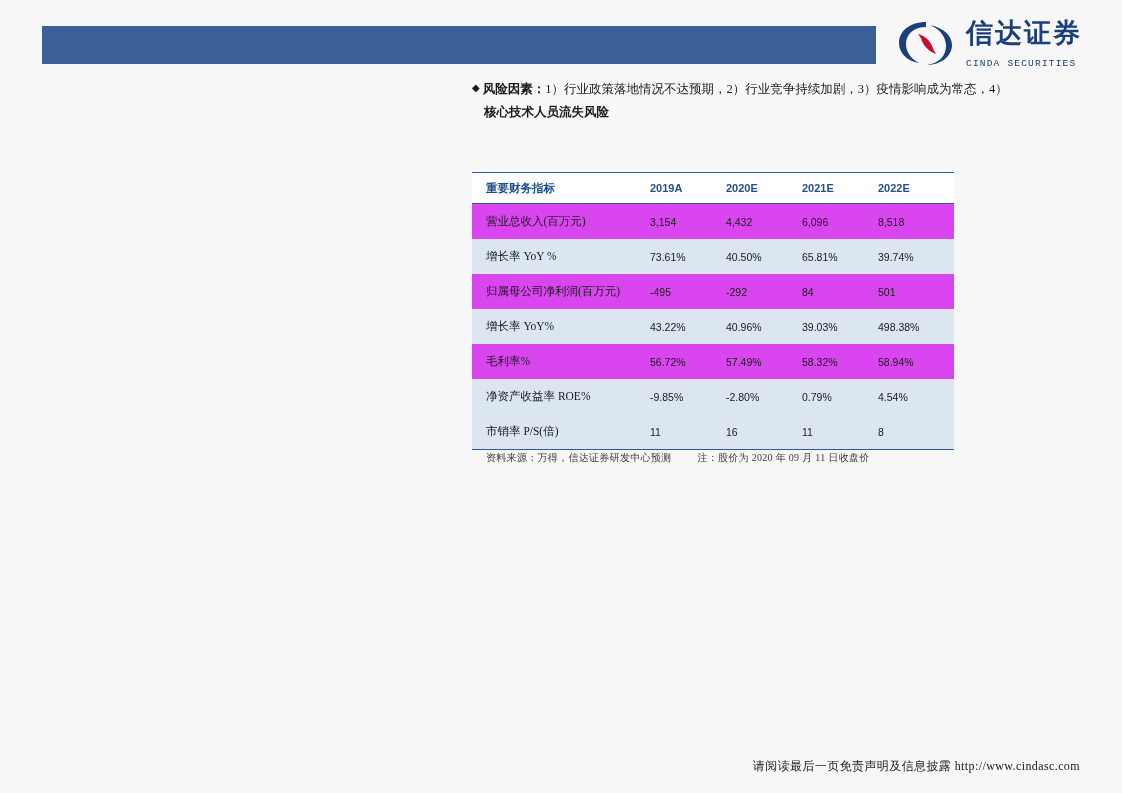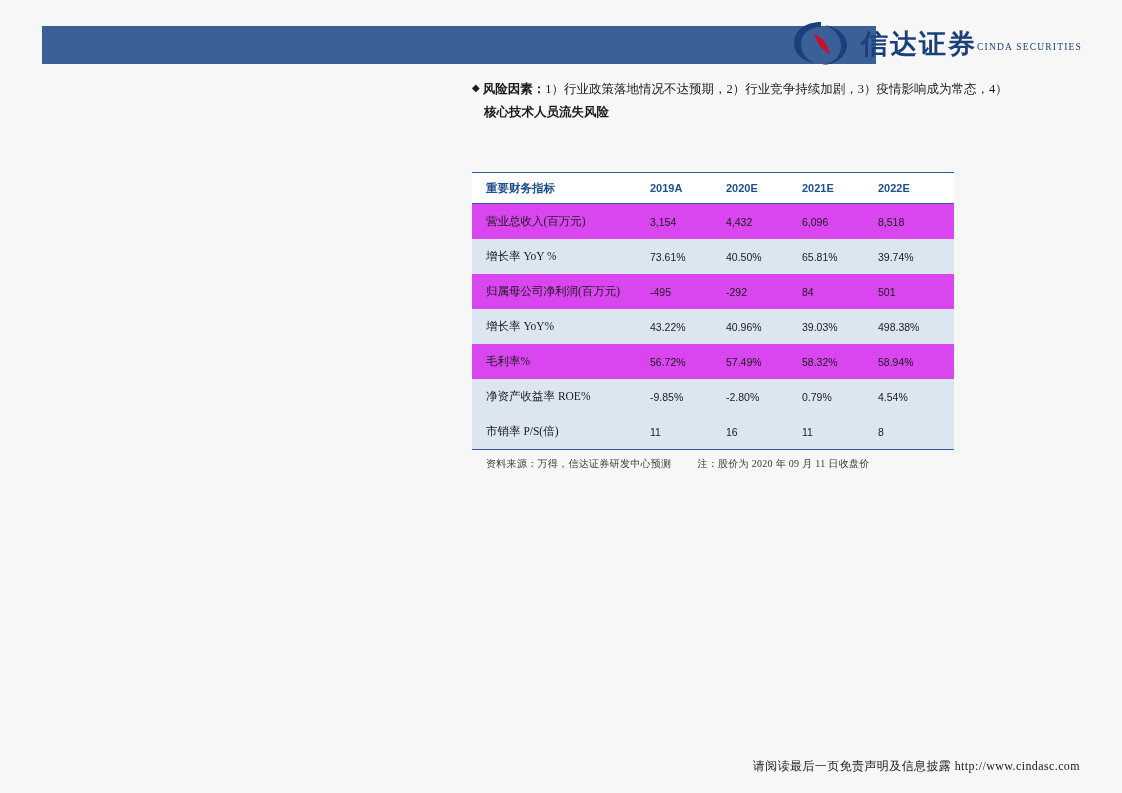--- a/index.html
+++ b/index.html
@@ -41,33 +41,33 @@
   }
   .logo-mark {
     width: 62px;
     height: 48px;
     position: relative;
     margin-right: 8px;
   }
   .logo-mark svg { display: block; }
   .logo-text {
     display: flex;
-    flex-direction: row;
+    flex-direction: column;
     justify-content: center;
     line-height: 1;
   }
   .logo-cn {
     font-family: "Liberation Sans", sans-serif;
     font-size: 27px;
     font-weight: bold;
     color: #1b3f7a;
     letter-spacing: 2px;
   }
   .logo-en {
-    font-family: Liberation Serif, serif;
+    font-family: Liberation Mono, monospace;
     font-size: 9.5px;
     color: #1b3f7a;
     letter-spacing: 1.2px;
     margin-top: 12px;
   }
 
   
   .risk-block {
     position: absolute;
     left: 472px;
@@ -150,21 +150,21 @@
   }
   tr.plain td {
     background: #d946ef;
   }
   tr.last td {
     border-bottom: 1.3px solid #2e5b9a;
   }
   .col-label { width: 178px; }
   .col-v { width: 76px; }
   .src-note {
-    margin-top: 7px;
+    margin-top: 1px;
     padding-left: 14px;
     font-family: "Liberation Serif", serif;
     font-size: 10px;
     color: #3a3a3a;
     letter-spacing: 0.3px;
   }
   .src-note .gap { display: inline-block; width: 26px; }
 
   
   .footer {

